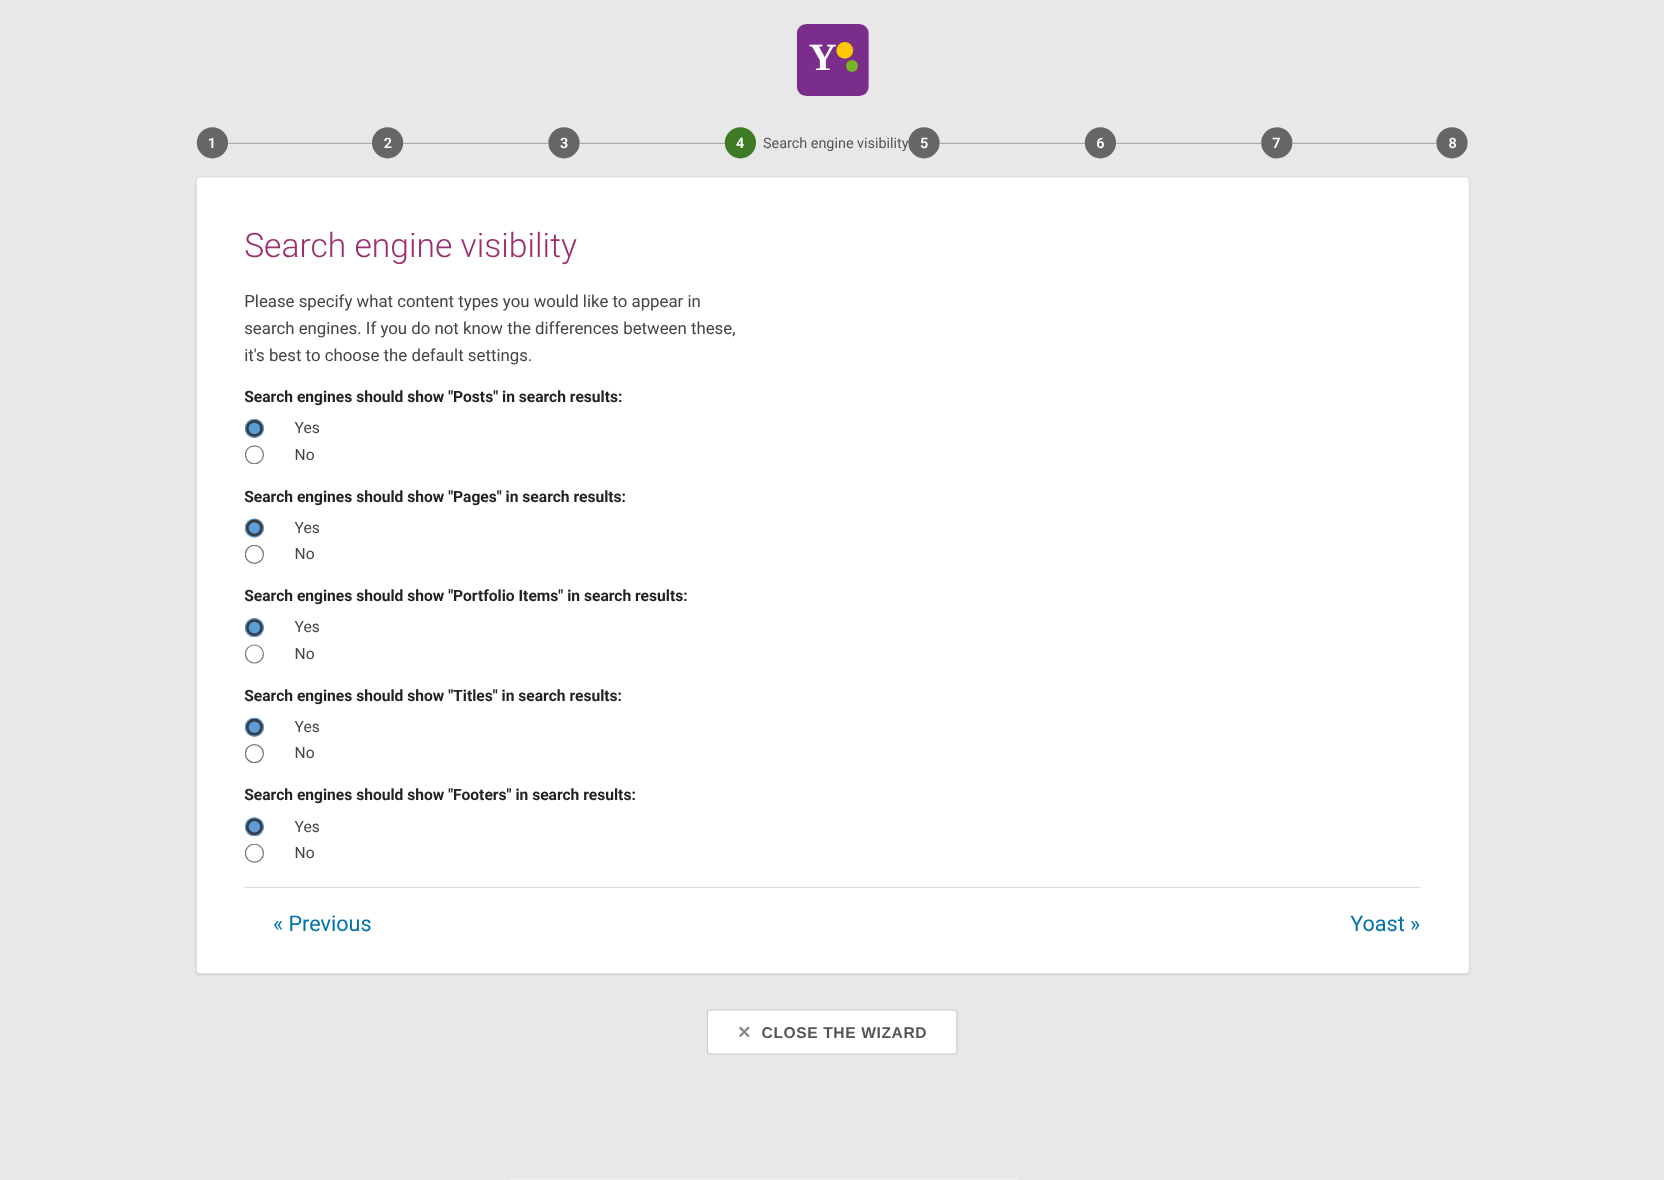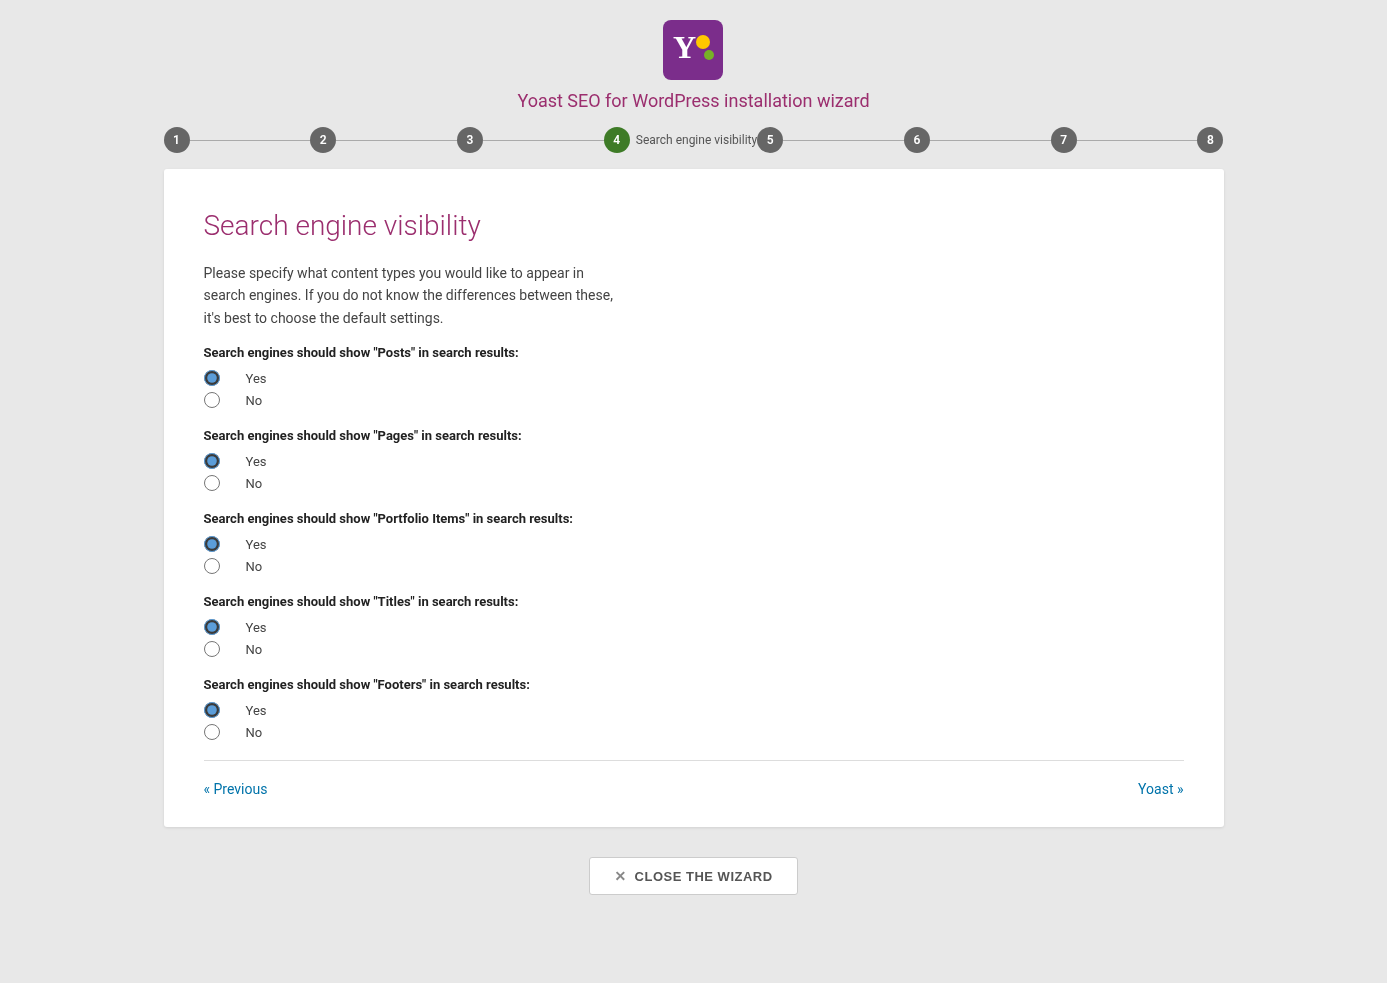--- a/index.html
+++ b/index.html
@@ -158,22 +158,23 @@
     
     .nav-row {
       display: flex;
       justify-content: space-between;
       align-items: center;
     }
 
     .nav-link {
       color: #0073aa;
       text-decoration: none;
-      font-size: 14px;
+      font-size: 18px;
       cursor: pointer;
+      margin-left: 24px;
     }
 
     
     .close-wizard-bar {
       margin-top: 30px;
       display: flex;
       justify-content: center;
     }
 
     .close-wizard-btn {
@@ -203,21 +204,20 @@
 <div class="page-wrapper">
 
   <div class="header">
 
     <svg class="logo" viewBox="0 0 60 60" xmlns="http://www.w3.org/2000/svg">
       <rect width="60" height="60" rx="8" fill="#7B2D8B"></rect>
       <text x="10" y="38" font-size="32" font-weight="bold" fill="white" font-family="Georgia, serif">Y</text>
       <circle cx="40" cy="22" r="7" fill="#FFC800"></circle>
       <circle cx="46" cy="35" r="5" fill="#77B227"></circle>
     </svg>
-    <div class="app-title">Yoast SEO for WordPress installation wizard</div>
   </div>
 
   <div class="wizard-steps">
     <div class="step-item">
       <div class="step-circle">1</div>
       <div class="step-line"></div>
     </div>
     <div class="step-item">
       <div class="step-circle">2</div>
       <div class="step-line"></div>

